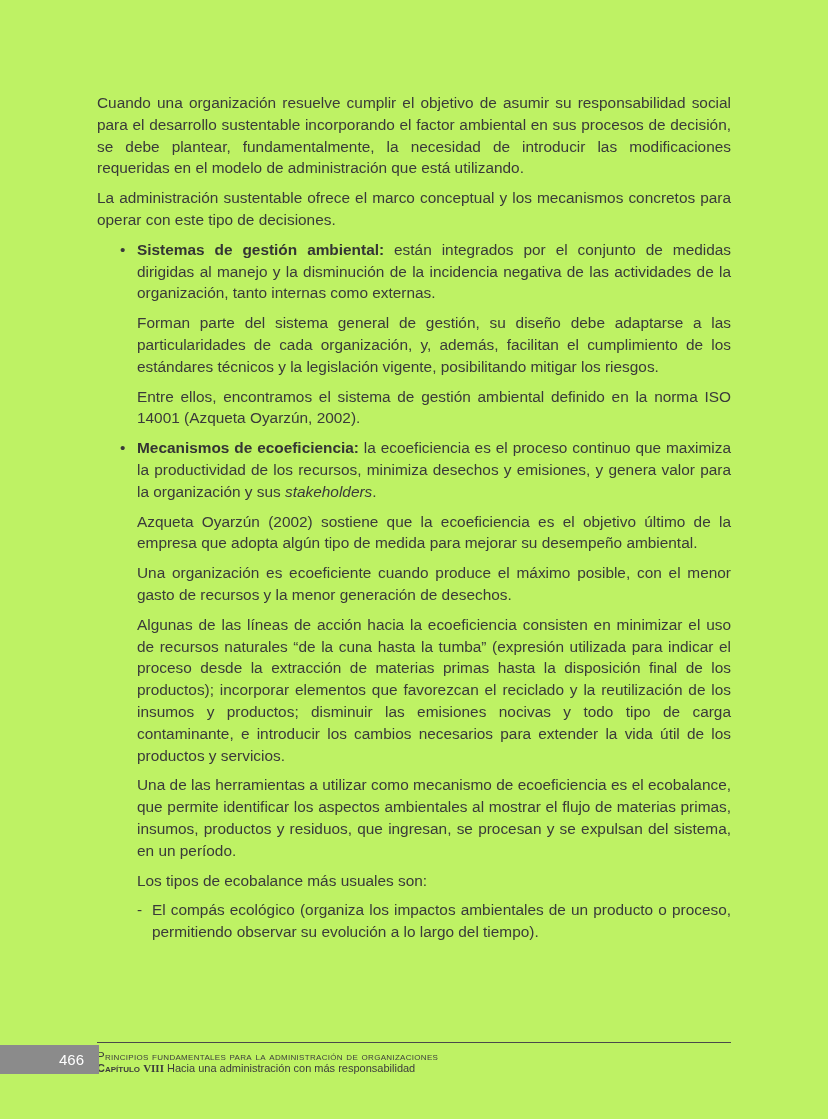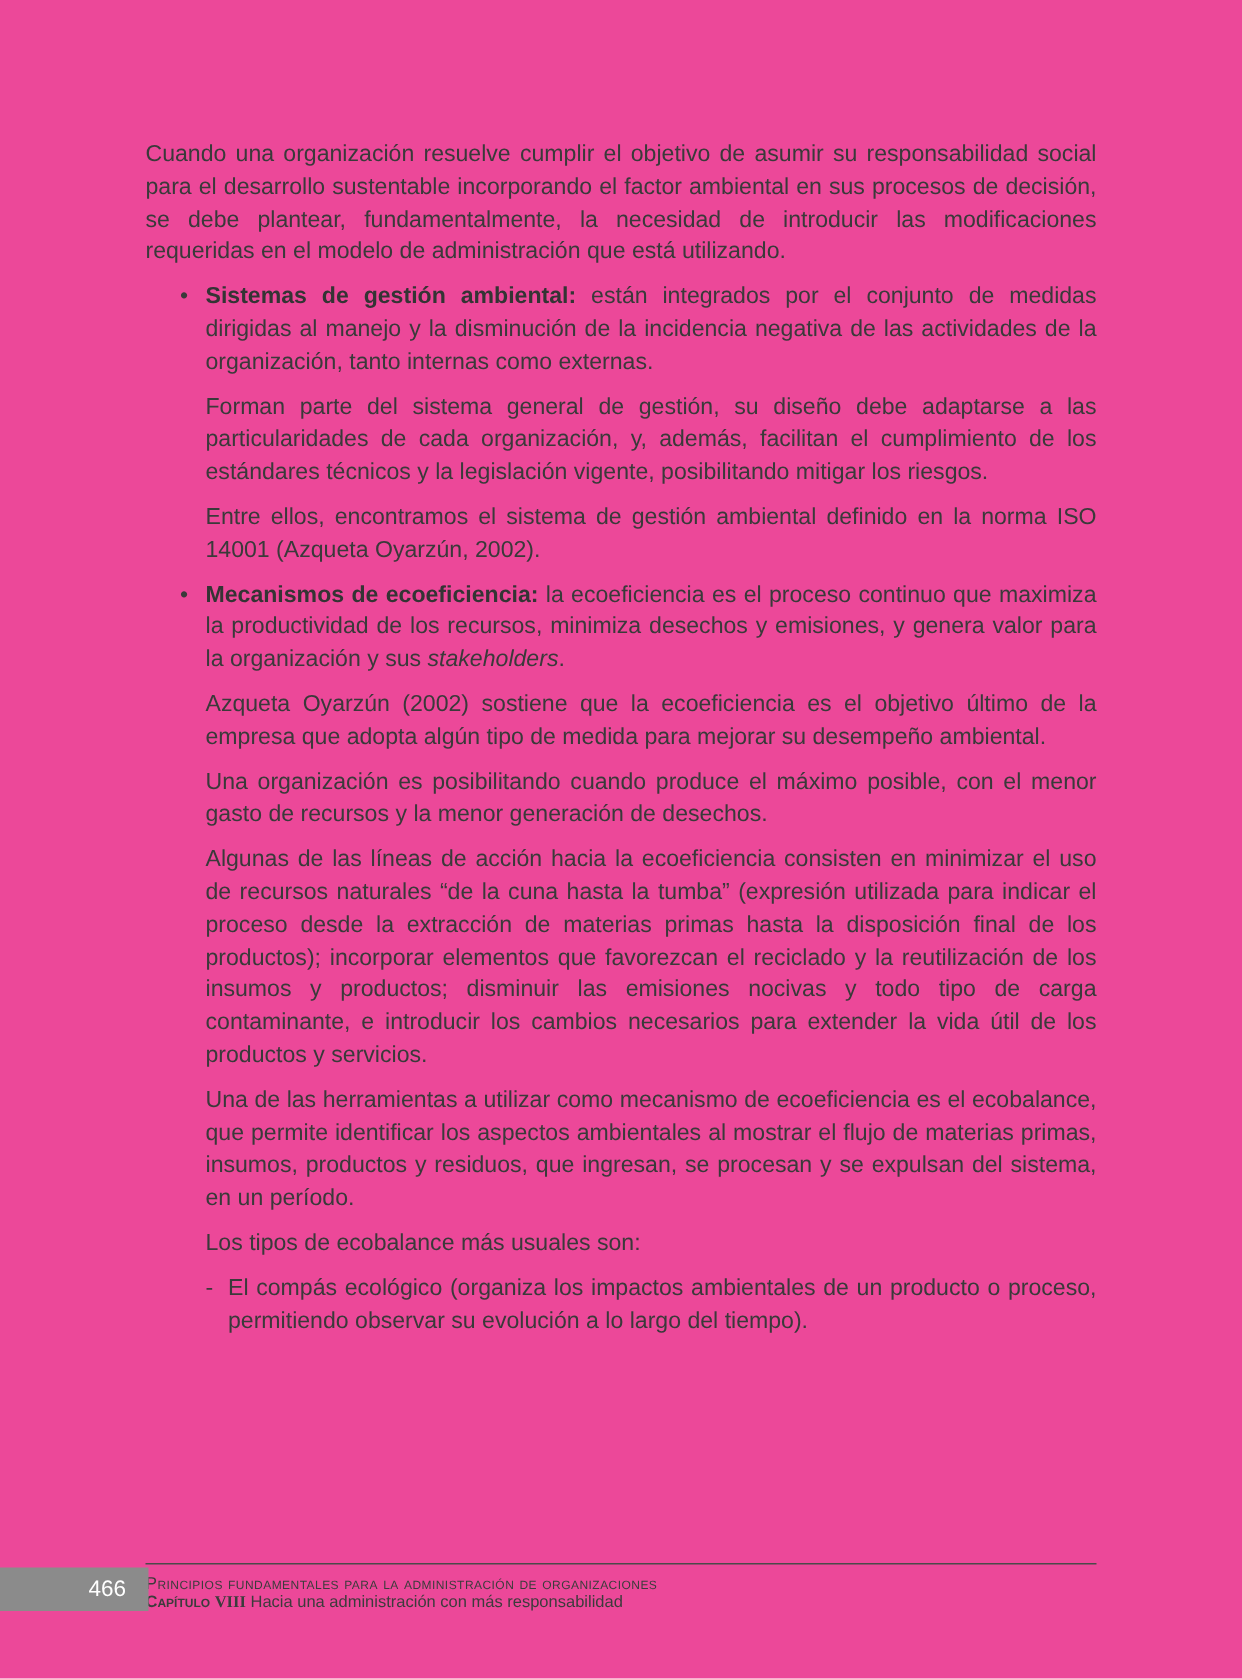--- a/index.html
+++ b/index.html
@@ -4,21 +4,21 @@
 <style>
   html, body {
     margin: 0;
     padding: 0;
     background: #ffffff;
   }
   .page {
     position: relative;
     width: 828px;
     height: 1119px;
-    background: #ec4899;
+    background: #bef264;
     font-family: "Liberation Sans", sans-serif;
     color: #3a3a3a;
     overflow: hidden;
   }
   .content {
     position: absolute;
     left: 97px;
     top: 92px;
     width: 634px;
     font-size: 15.4px;
@@ -114,34 +114,35 @@
 </style>
 </head>
 <body>
 
 <div class="page">
 
   <main class="content">
 
     <p class="para">Cuando una organización resuelve cumplir el objetivo de asumir su responsabilidad social para el desarrollo sustentable incorporando el factor ambiental en sus procesos de decisión, se debe plantear, fundamentalmente, la necesidad de introducir las modificaciones requeridas en el modelo de administración que está utilizando.</p>
 
+    <p class="para">La administración sustentable ofrece el marco conceptual y los mecanismos concretos para operar con este tipo de decisiones.</p>
 
 
     <section class="bullet-item">
       <span class="bullet-marker">•</span>
       <p class="para"><strong>Sistemas de gestión ambiental:</strong> <span>están integrados por el conjunto de medidas dirigidas al manejo y la disminución de la incidencia negativa de las actividades de la organización, tanto internas como externas.</span></p>
       <p class="para">Forman parte del sistema general de gestión, su diseño debe adaptarse a las particularidades de cada organización, y, además, facilitan el cumplimiento de los estándares técnicos y la legislación vigente, posibilitando mitigar los riesgos.</p>
       <p class="para">Entre ellos, encontramos el sistema de gestión ambiental definido en la norma ISO 14001 (Azqueta Oyarzún, 2002).</p>
     </section>
 
     <section class="bullet-item">
       <span class="bullet-marker">•</span>
       <p class="para"><strong>Mecanismos de ecoeficiencia:</strong> <span>la ecoeficiencia es el proceso continuo que maximiza la productividad de los recursos, minimiza desechos y emisiones, y genera valor para la organización y sus</span> <em>stakeholders</em><span>.</span></p>
       <p class="para">Azqueta Oyarzún (2002) sostiene que la ecoeficiencia es el objetivo último de la empresa que adopta algún tipo de medida para mejorar su desempeño ambiental.</p>
-      <p class="para">Una organización es posibilitando cuando produce el máximo posible, con el menor gasto de recursos y la menor generación de desechos.</p>
+      <p class="para">Una organización es ecoeficiente cuando produce el máximo posible, con el menor gasto de recursos y la menor generación de desechos.</p>
       <p class="para">Algunas de las líneas de acción hacia la ecoeficiencia consisten en minimizar el uso de recursos naturales “de la cuna hasta la tumba” (expresión utilizada para indicar el proceso desde la extracción de materias primas hasta la disposición final de los productos); incorporar elementos que favorezcan el reciclado y la reutilización de los insumos y productos; disminuir las emisiones nocivas y todo tipo de carga contaminante, e introducir los cambios necesarios para extender la vida útil de los productos y servicios.</p>
       <p class="para">Una de las herramientas a utilizar como mecanismo de ecoeficiencia es el ecobalance, que permite identificar los aspectos ambientales al mostrar el flujo de materias primas, insumos, productos y residuos, que ingresan, se procesan y se expulsan del sistema, en un período.</p>
       <p class="para">Los tipos de ecobalance más usuales son:</p>
       <div class="dash-item">
         <span class="dash-marker">-</span>
         <p class="para">El compás ecológico (organiza los impactos ambientales de un producto o proceso, permitiendo observar su evolución a lo largo del tiempo).</p>
       </div>
     </section>
 
   </main>

